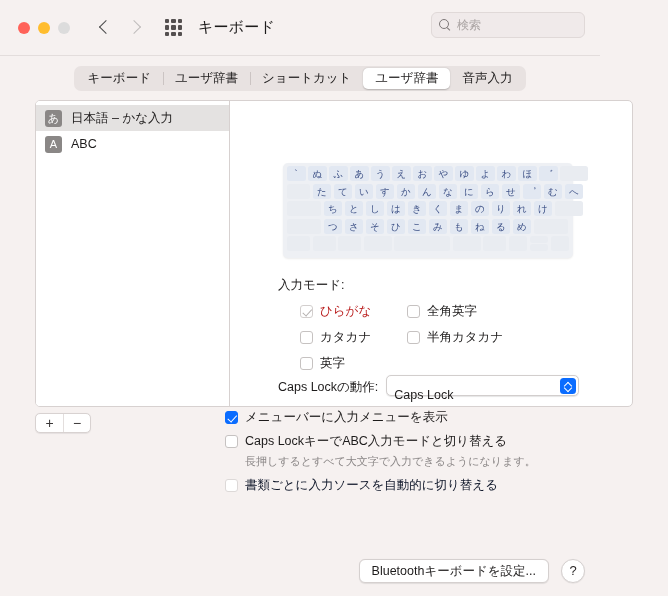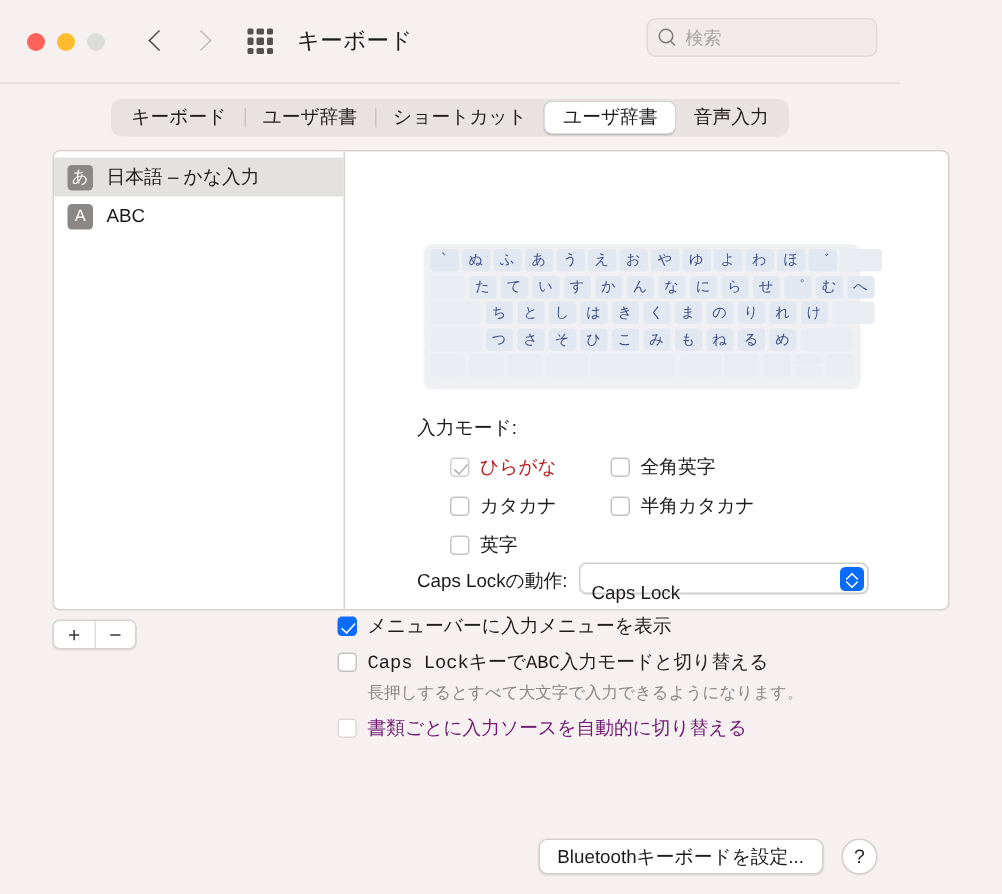--- a/index.html
+++ b/index.html
@@ -422,22 +422,22 @@
     left: 225px;
     top: 309px;
     width: 400px;
   }
   .opt-row {
     display: flex;
     align-items: center;
     margin-bottom: 7px;
     cursor: default;
   }
-  .opt-label { font-size: 12.5px; color: #1d1b1b; font-family: Liberation Mono, monospace; }
-  .opt-label.dim { color: #701a75; }
+  .opt-label { font-size: 12.5px; color: #1d1b1b; }
+  .opt-label.dim { color: #0f172a; }
   .opt-help {
     font-size: 11px;
     color: #8a8686;
     margin: -3px 0 8px 20px;
   }
 
   
   #footer {
     position: absolute;
     right: 15px;

